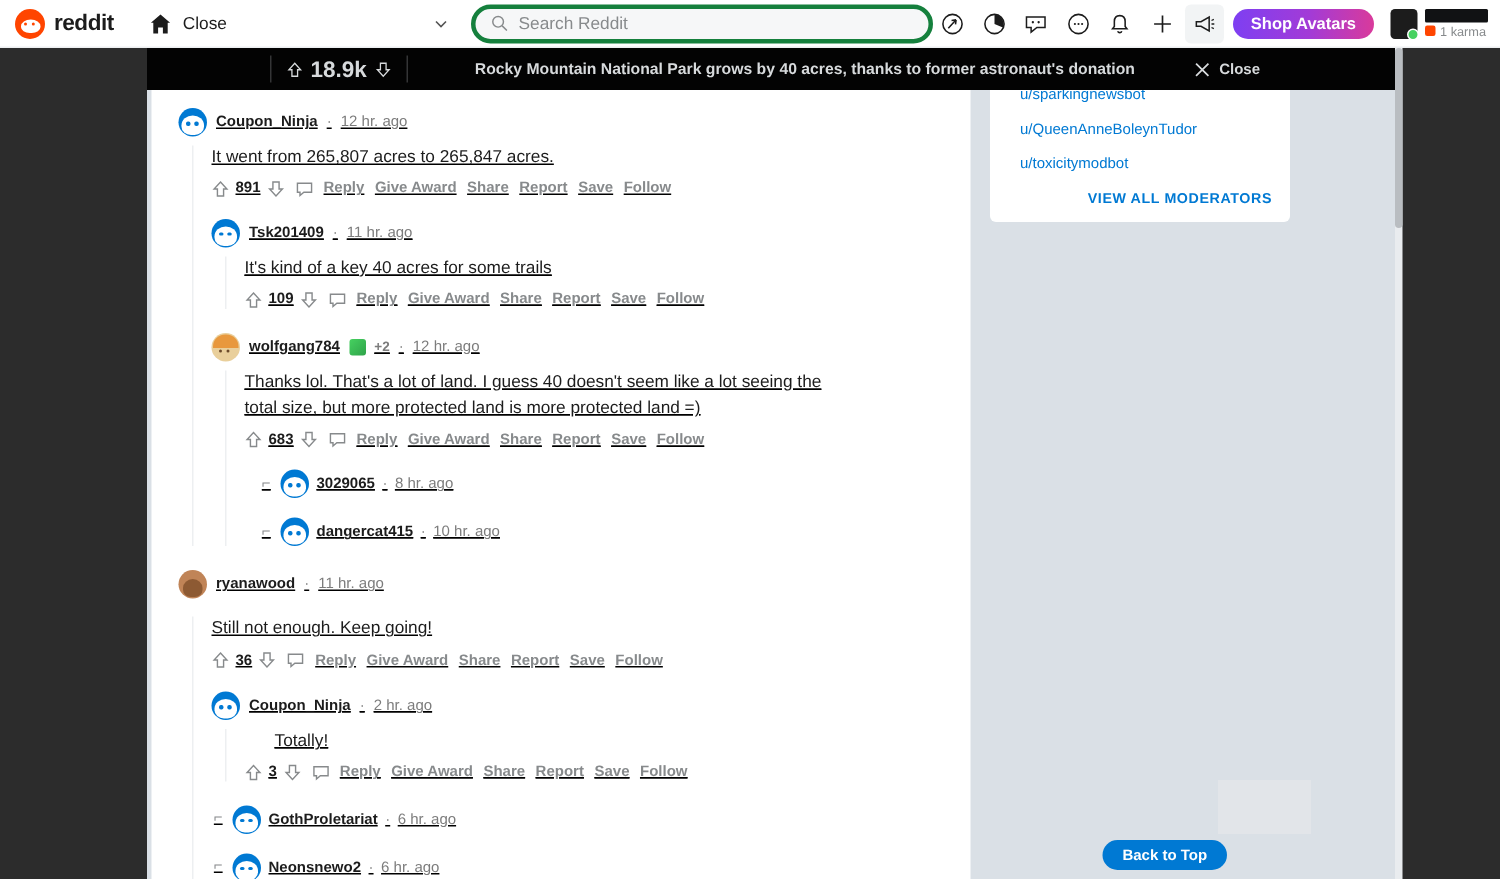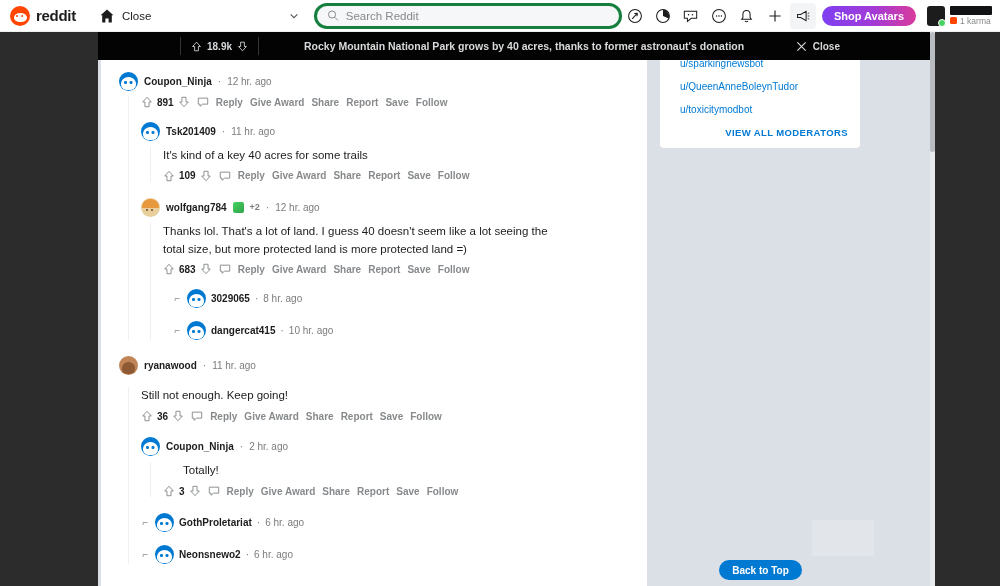--- a/index.html
+++ b/index.html
@@ -92,21 +92,21 @@
   .postbanner {
     position: absolute; top: 32px; left: 98px; width: 832px; height: 28px;
     background: #030303; display: flex; align-items: center; z-index: 30;
   }
   .pb-votes {
     display: flex; align-items: center; gap: 5px; margin-left: 82px;
     padding: 0 10px; border-left: 1px solid #343536; border-right: 1px solid #343536;
     height: 18px;
   }
   .pb-arrow { width: 11px; height: 11px; }
-  .pb-count { font-size: 10px; font-weight: 700; color: #d7dadc; }
+  .pb-count { font-size: 15px; font-weight: 700; color: #d7dadc; }
   .pb-title {
     margin-left: 45px; font-size: 10.5px; font-weight: 700; color: #d7dadc;
     white-space: nowrap; overflow: hidden; text-overflow: ellipsis; max-width: 490px;
   }
   .pb-close {
     margin-left: auto; margin-right: 90px; display: flex; align-items: center;
     gap: 6px; cursor: pointer;
   }
   .pb-close-x { width: 11px; height: 11px; }
   .pb-close-txt { font-size: 10px; font-weight: 700; color: #d7dadc; }
@@ -124,21 +124,21 @@
     position: absolute; top: 0; left: 0; width: 5px; height: 120px;
     background: #b9bdc1; border-radius: 3px;
   }
 
   
   .comments-card {
     position: absolute; left: 101px; top: 60px; width: 546px;
     background: #ffffff; min-height: 526px; padding: 8px 0 0 0; z-index: 12;
   }
 
-  .cmt { position: relative; padding: 0 0 0 0; }
+  .cmt { position: relative; padding: 0 0 0 0; text-decoration: underline; }
   .cmt-head { display: flex; align-items: center; gap: 6px; }
   .avatar {
     width: 19px; height: 19px; border-radius: 50%; flex: 0 0 auto; position: relative;
     overflow: hidden; background: #d8dde1;
   }
   .avatar.blue { background: #0079d3; }
   .avatar.blue::before {
     content: ""; position: absolute; left: 2px; top: 5px; width: 15px; height: 13px;
     background: #ffffff; border-radius: 50% 50% 42% 42%;
   }
@@ -199,21 +199,21 @@
     display: block; font-size: 10px; color: #0079d3; font-weight: 500;
     margin-bottom: 12px; cursor: pointer; text-decoration: none;
   }
   .mod-all {
     text-align: right; font-size: 9.5px; font-weight: 700; color: #0079d3;
     letter-spacing: .4px; cursor: pointer; margin-top: 4px;
   }
 
   
   .back-top {
-    position: absolute; left: 719px; top: 560px; width: 83px; height: 20px;
+    position: absolute; left: 735px; top: 560px; width: 83px; height: 20px;
     background: #0079d3; border-radius: 10px; color: #fff; font-size: 10px;
     font-weight: 700; display: flex; align-items: center; justify-content: center;
     cursor: pointer; z-index: 25;
   }
   .ghostblock {
     position: absolute; left: 812px; top: 520px; width: 62px; height: 36px;
     background: #e2e5e9; z-index: 11;
   }
 </style>
 </head>
@@ -319,20 +319,21 @@
 
     <div class="cmt" style="margin-left:18px; padding-top:4px;">
       <div class="cmt-head">
         <div class="avatar blue"></div>
         <span class="uname">Coupon_Ninja</span>
         <span class="dot-sep">·</span>
         <span class="timeago">12 hr. ago</span>
       </div>
       <div style="position:relative; margin-left:9px; padding-left:13px;">
         <div class="threadline"></div>
+        <div class="cmt-body" style="margin-top:6px;">It went from 265,807 acres to 265,847 acres.</div>
         <div class="actions">
           <div class="vote-grp">
             <svg class="vote-ico" viewBox="0 0 14 14">
                 <path d="M7 1.5 L12 7 H9.4 V12.5 H4.6 V7 H2 Z" stroke="#878a8c" stroke-width="1.1" fill="none"></path>
               </svg>
             <span class="score">891</span>
             <svg class="vote-ico" viewBox="0 0 14 14">
                 <path d="M7 12.5 L2 7 H4.6 V1.5 H9.4 V7 H12 Z" stroke="#878a8c" stroke-width="1.1" fill="none"></path>
               </svg>
           </div>

